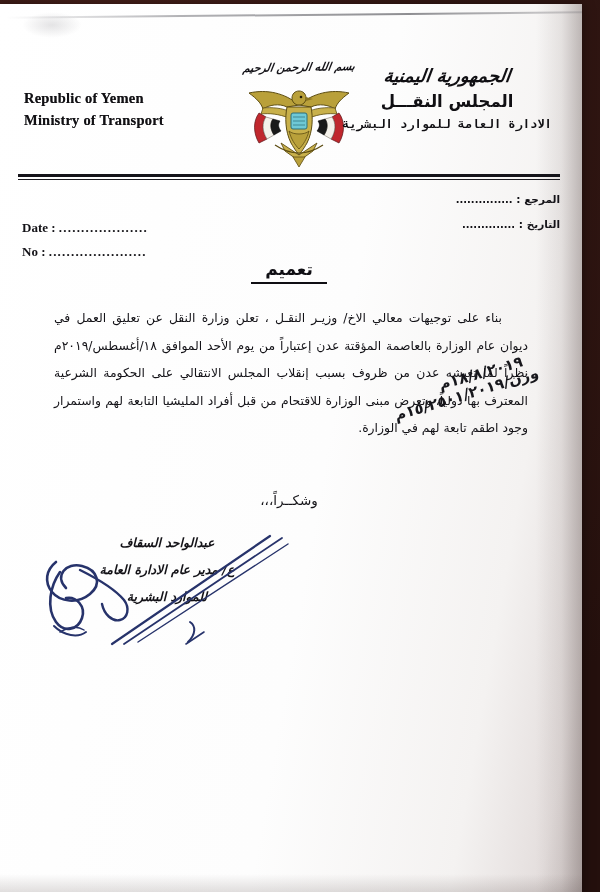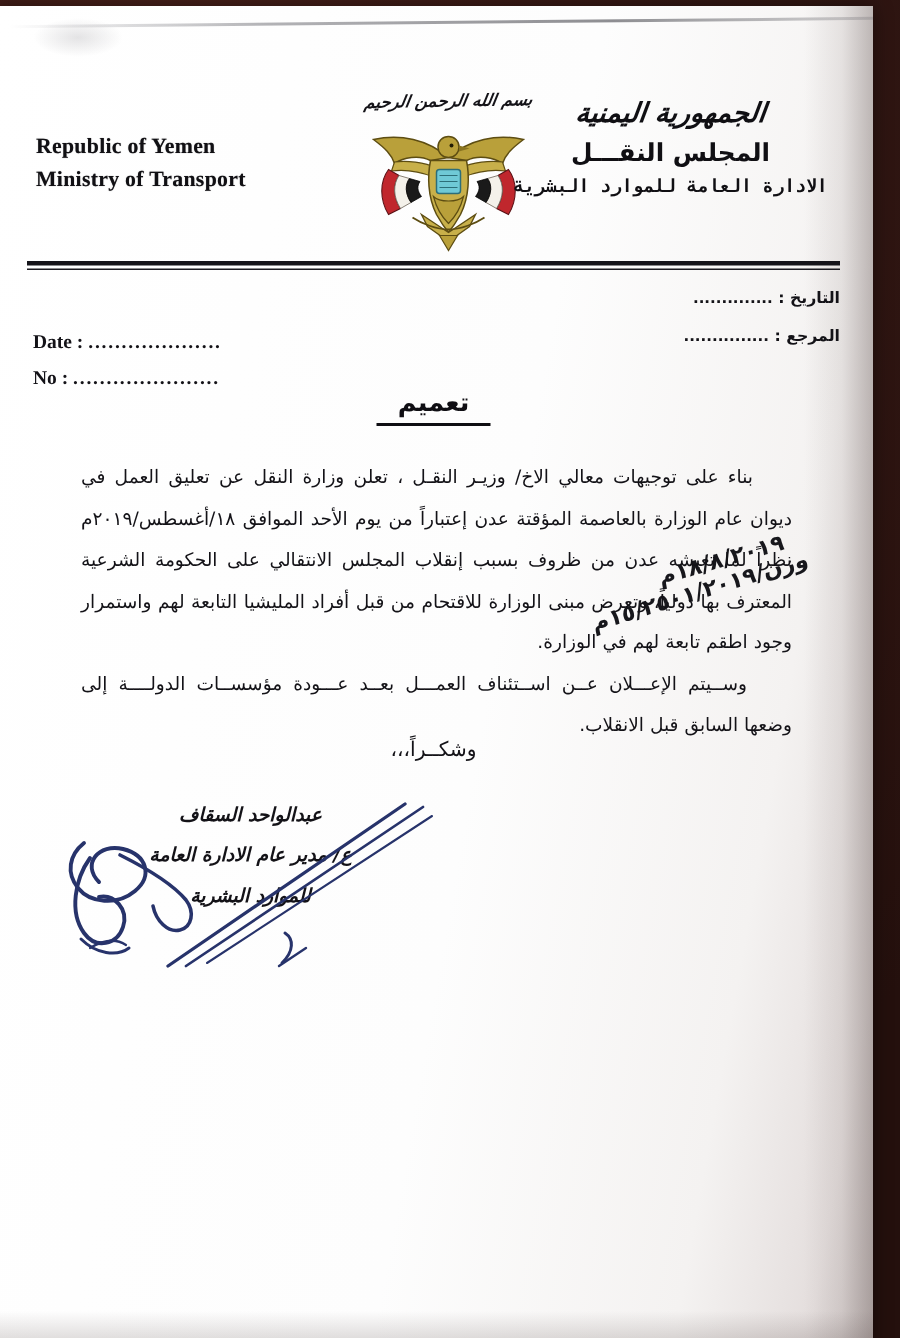--- a/index.html
+++ b/index.html
@@ -354,40 +354,39 @@
             <span class="dots">....................</span>
           </div>
           <div>
             <span>No :</span>
             <span class="dots">......................</span>
           </div>
         </div>
 
         <div class="df-ar">
           <div>
+            <span>المرجع :</span>
+            <span class="dots">...............</span>
+          </div>
+          <div>
             <span>التاريخ :</span>
             <span class="dots">..............</span>
           </div>
-          <div>
-            <span>المرجع :</span>
-            <span class="dots">...............</span>
-          </div>
         </div>
 
         <div class="hand hand-date">١٨/٨/٢٠١٩م</div>
         <div class="hand hand-ref">وزن/١٥/٢٥٠١/٢٠١٩م</div>
       </div>
 
       <div class="doc-title">
         <span>تعميم</span>
       </div>
 
       <div class="body-text">
         <p class="p1">بناء على توجيهات  معالي الاخ/  وزيـر النقـل ، تعلن وزارة النقل عن تعليق العمل في ديوان عام الوزارة بالعاصمة المؤقتة عدن إعتباراً من يوم الأحد الموافق ١٨/أغسطس/٢٠١٩م نظراً لما تعيشه عدن من ظروف بسبب إنقلاب المجلس الانتقالي على الحكومة الشرعية المعترف بها دولياً، وتعرض مبنى الوزارة للاقتحام من قبل أفراد المليشيا التابعة لهم واستمرار وجود اطقم تابعة لهم في الوزارة.</p>
-        <p class="p2">وســيتم الإعـــلان عــن اســتئناف العمـــل بعــد عـــودة مؤسســات الدولــــة إلى وضعها السابق قبل الانقلاب.</p>
       </div>
 
       <div class="closing">وشكــراً،،،</div>
 
       <div class="sig-block">
         <div class="name">عبدالواحد السقاف</div>
         <div>ع/ مدير عام الادارة العامة</div>
         <div>للموارد البشرية</div>
       </div>
 

